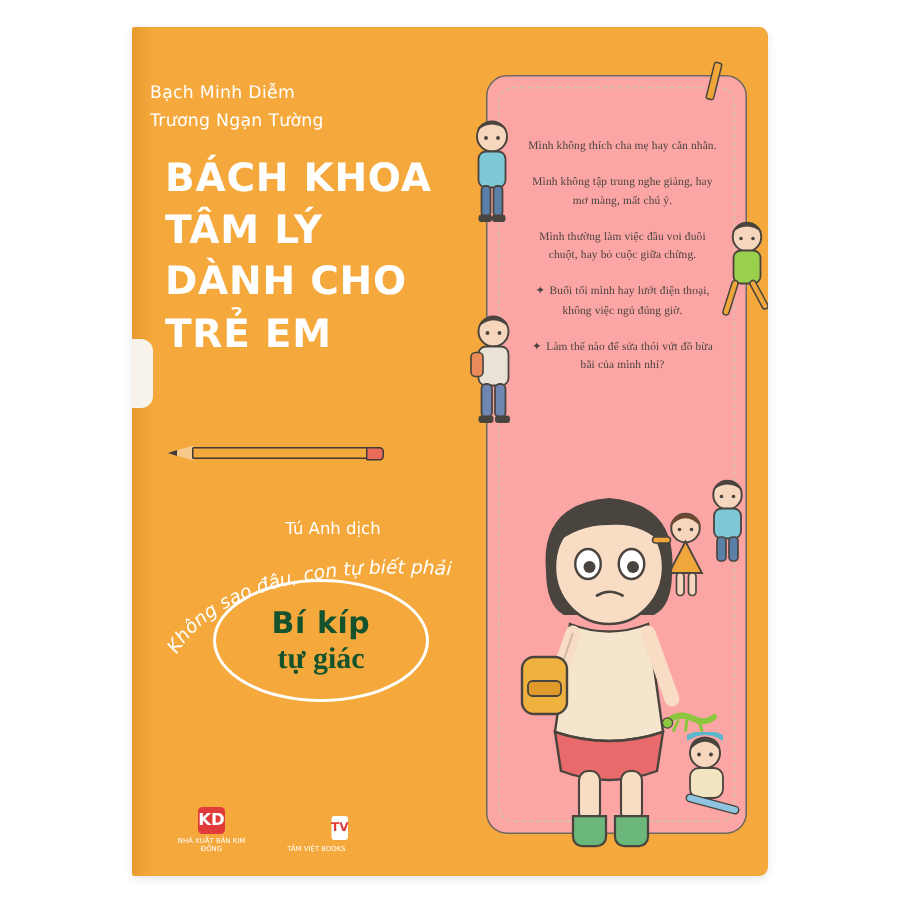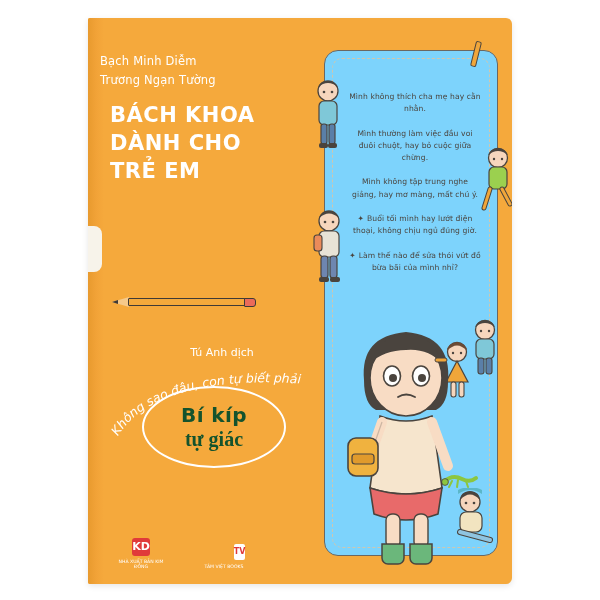--- a/index.html
+++ b/index.html
@@ -65,21 +65,21 @@
   }
   .title-block {
     position: absolute;
     left: 22px;
     top: 84px;
     width: 250px;
   }
   .title-line {
     color: #ffffff;
     font-weight: bold;
-    font-size: 21px;
+    font-size: 26px;
     line-height: 1.33;
     letter-spacing: 0.5px;
     white-space: nowrap;
   }
 
   
   .pencil {
     position: absolute;
     left: 24px;
     top: 278px;
@@ -181,21 +181,21 @@
     font-family: Liberation Serif, serif;
   }
 
   
   .publishers {
     position: absolute;
     left: 26px;
     bottom: 14px;
     display: flex;
     align-items: flex-end;
-    gap: 29px;
+    gap: 16px;
   }
   .pub {
     display: flex;
     flex-direction: column;
     align-items: center;
     color: #ffffff;
     font-size: 4.6px;
     line-height: 1.25;
     text-align: center;
     width: 54px;
@@ -223,23 +223,24 @@
     display:flex; align-items:center; justify-content:center;margin-left:31px;
   }
 
   
   .note {
     position: absolute;
     left: 236px;
     top: 32px;
     width: 172px;
     height: 504px;
-    background: #7dd3fc;
+    background: #fca5a5;
     border: 1.6px solid #6b6762;
     border-radius: 14px;
+    font-family: Liberation Serif, serif;
   }
   .note-inner {
     position: absolute;
     left: 7px;
     top: 7px;
     right: 7px;
     bottom: 7px;
     border: 1px dashed #cfc7ae;
     border-radius: 10px;
   }
@@ -298,20 +299,21 @@
     <div class="spine"></div>
     <div class="spine-notch"></div>
 
     <div class="authors">
       <div>Bạch Minh Diễm</div>
       <div>Trương Ngạn Tường</div>
     </div>
 
     <div class="title-block">
       <div class="title-line">BÁCH KHOA</div>
+      <div class="title-line">TÂM LÝ</div>
       <div class="title-line">DÀNH CHO</div>
       <div class="title-line">TRẺ EM</div>
     </div>
 
     <div class="pencil">
       <div class="tip"></div>
       <div class="lead"></div>
       <div class="body"></div>
       <div class="eraser"></div>
     </div>
@@ -352,27 +354,27 @@
     </div>
 
     <div class="note">
       <div class="note-inner"></div>
       <div class="clip"></div>
       <div class="note-list">
         <div class="note-item">
           <span>Mình không thích cha mẹ hay cằn nhằn.</span>
         </div>
         <div class="note-item">
+          <span>Mình không tập trung nghe giảng, hay mơ màng, mất chú ý.</span>
+        </div>
+        <div class="note-item">
           <span>Mình thường làm việc đầu voi đuôi chuột, hay bỏ cuộc giữa chừng.</span>
         </div>
         <div class="note-item">
-          <span>Mình không tập trung nghe giảng, hay mơ màng, mất chú ý.</span>
-        </div>
-        <div class="note-item">
-          <span class="bul">✦</span><span>Buổi tối mình hay lướt điện thoại, không chịu ngủ đúng giờ.</span>
+          <span class="bul">✦</span><span>Buổi tối mình hay lướt điện thoại, không việc ngủ đúng giờ.</span>
         </div>
         <div class="note-item q">
           <span class="bul">✦</span><span>Làm thế nào để sửa thói vứt đồ bừa bãi của mình nhỉ?</span>
         </div>
       </div>
     </div>
 
     <svg class="fig kid-a" viewBox="0 0 44 72">
       <circle cx="22" cy="13" r="10" fill="#f6d6bd" stroke="#4a443e" stroke-width="1.3"></circle>
       <path d="M12 9 Q22 1 32 9 Q30 4 22 3 Q14 3 12 9 Z" fill="#4a443e"></path>

